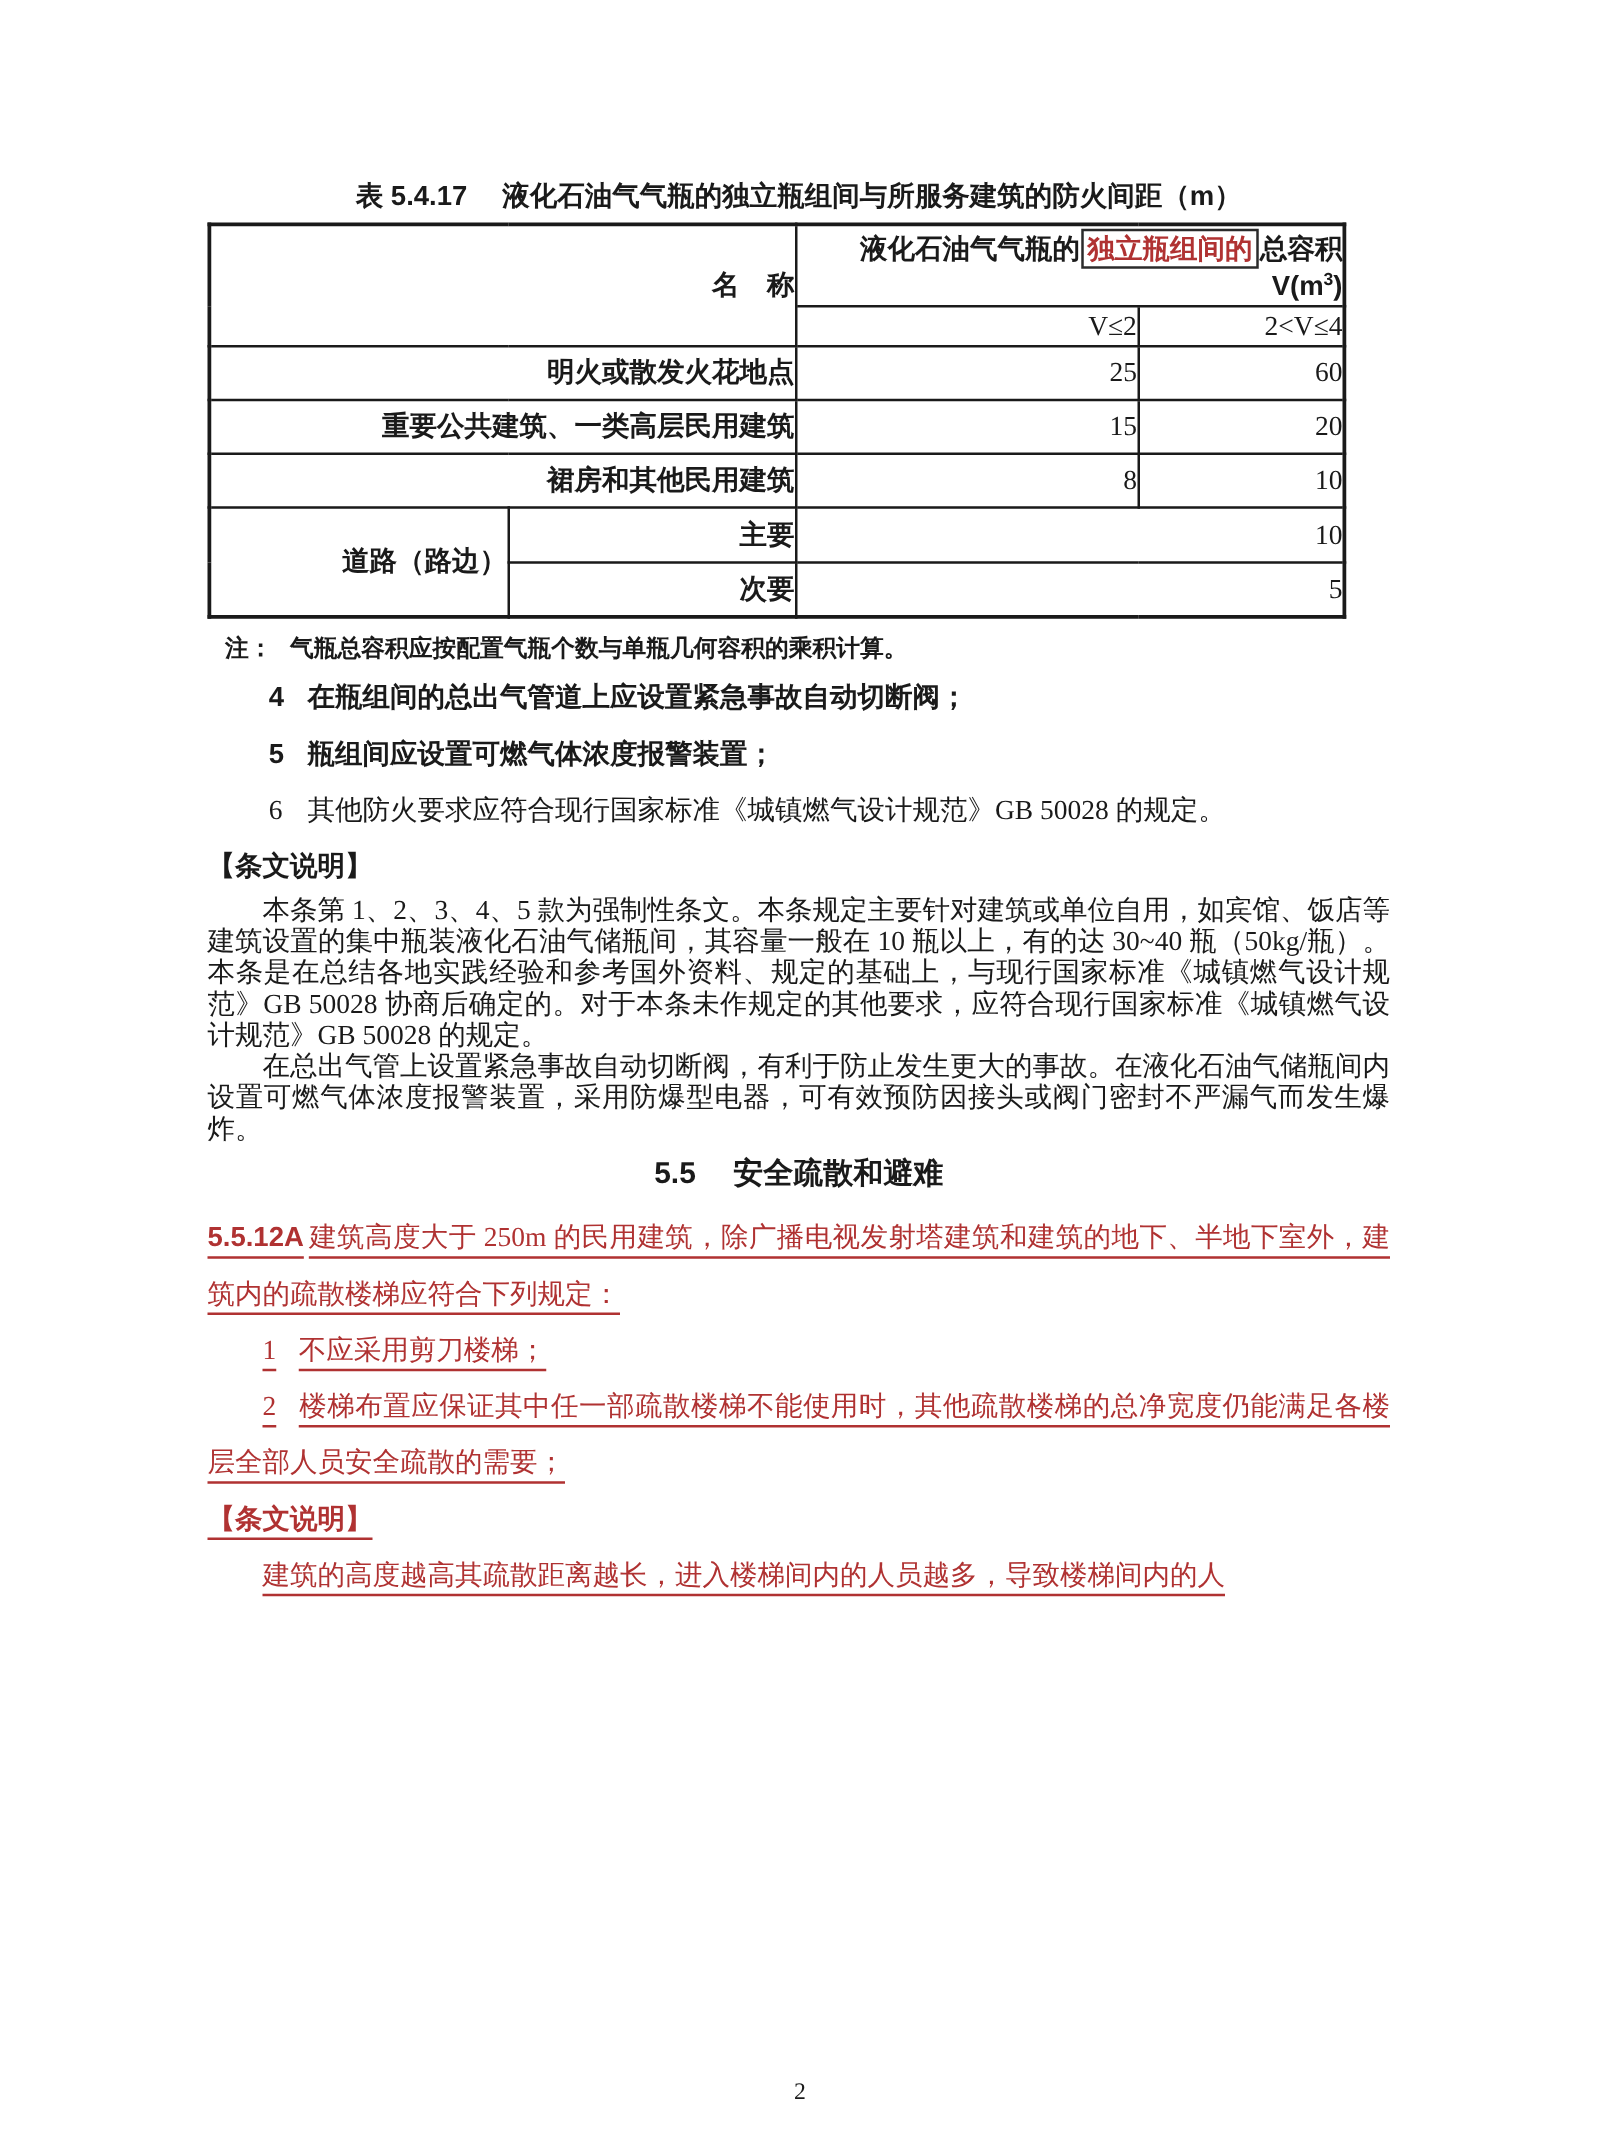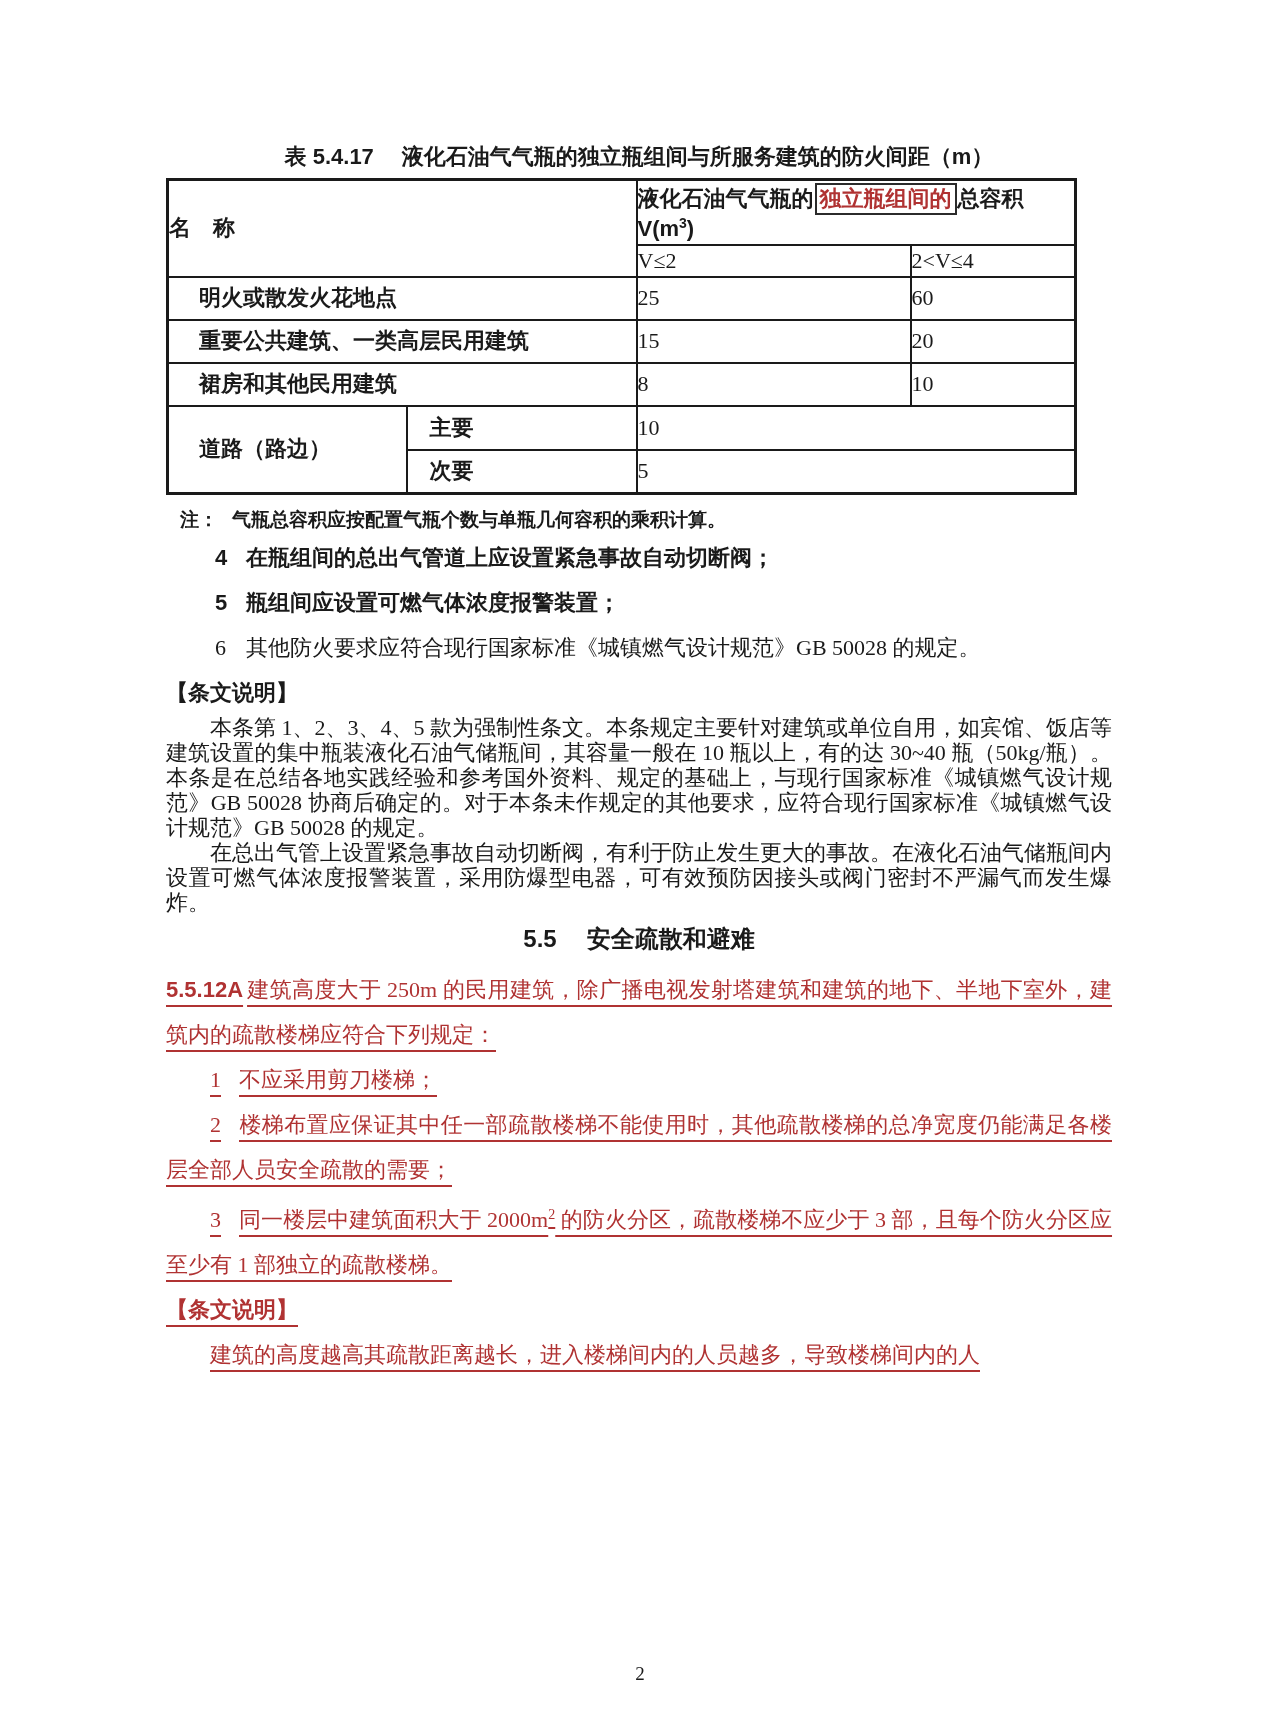--- a/index.html
+++ b/index.html
@@ -30,21 +30,21 @@
 
   
   table.spec {
     border-collapse:collapse;
     table-layout:fixed;
     width:908px;
     border:3px solid #1a1a1a;
   }
   table.spec td {
     border:2px solid #1a1a1a;
-    text-align:left;
+    text-align:right;
     vertical-align:middle;
     font-size:22px;
     overflow:hidden;
   }
   .h1row { height:65px; }
   .h2row { height:32px; }
   .drow  { height:43px; }
   .rrow  { height:44px; }
   td.name-col {
     text-align:left;
@@ -224,23 +224,20 @@
 
   <p class="red-p">
     <span class="amd-num u">5.5.12A</span><span class="u">建筑高度大于 250m 的民用建筑，除广播电视发射塔建筑和建筑的地下、半地下室外，建筑内的疏散楼梯应符合下列规定：</span>
   </p>
   <p class="red-p indent">
     <span class="item-num u">1</span><span class="u">不应采用剪刀楼梯；</span>
   </p>
   <p class="red-p indent">
     <span class="item-num u">2</span><span class="u">楼梯布置应保证其中任一部疏散楼梯不能使用时，其他疏散楼梯的总净宽度仍能满足各楼层全部人员安全疏散的需要；</span>
   </p>
-  <p class="red-p indent">
-    <span class="item-num u">3</span><span class="u">同一楼层中建筑面积大于 2000m</span><sup class="small u">2</sup><span class="u"> 的防火分区，疏散楼梯不应少于 3 部，且每个防火分区应至少有 1 部独立的疏散楼梯。</span>
-  </p>
   <div class="red-expl-label">
     <span class="u">【条文说明】</span>
   </div>
   <p class="red-p indent">
     <span class="u">建筑的高度越高其疏散距离越长，进入楼梯间内的人员越多，导致楼梯间内的人</span>
   </p>
 
   <div class="page-num">2</div>
 
 </div>

